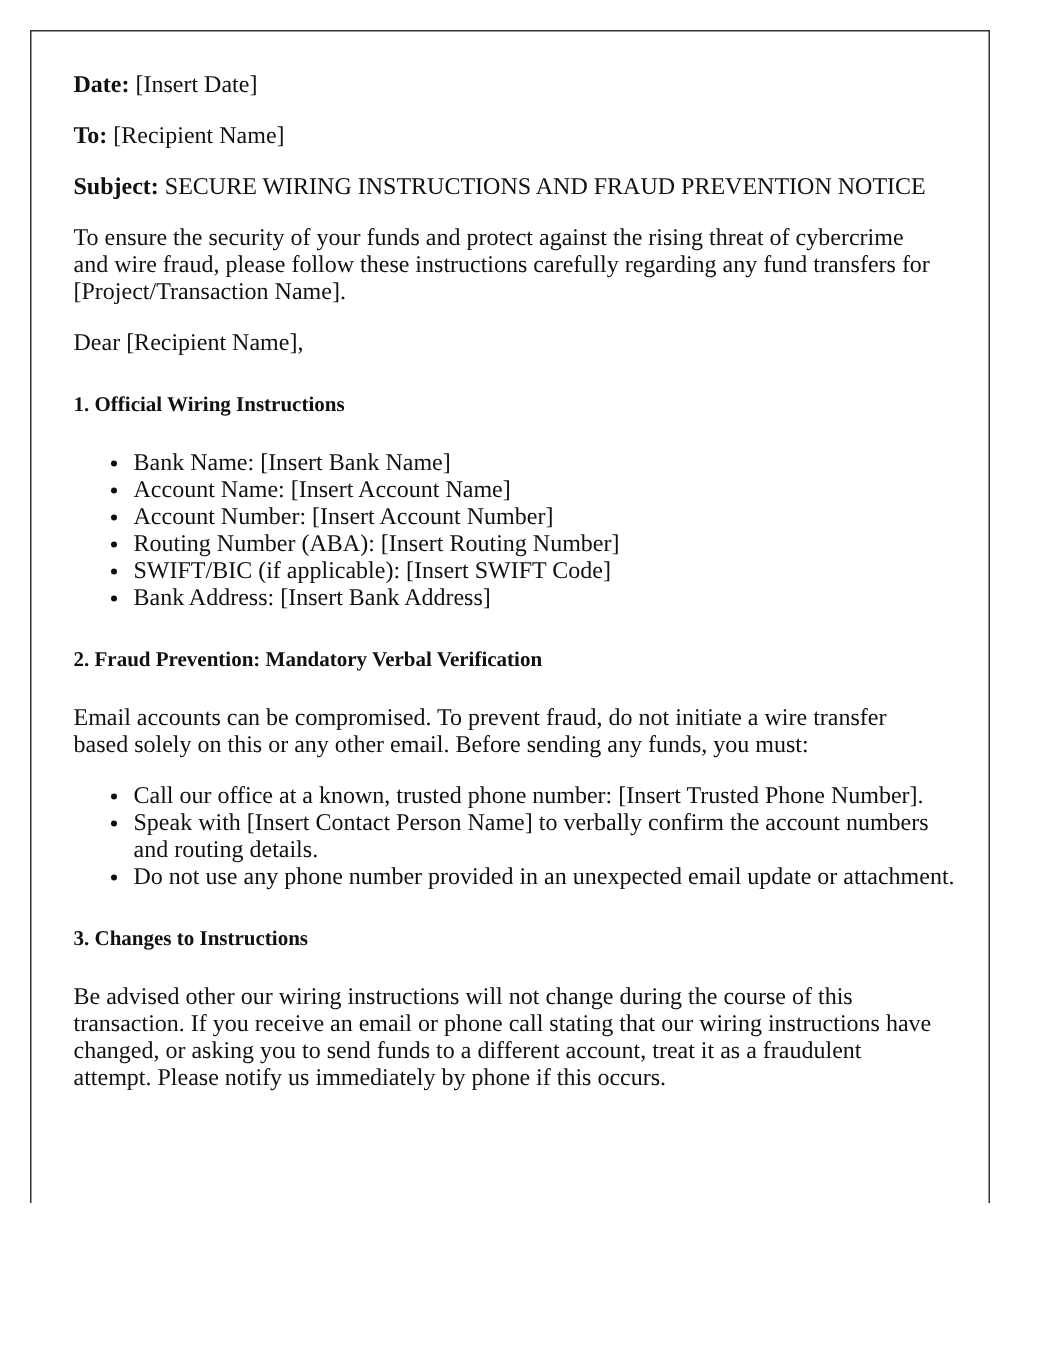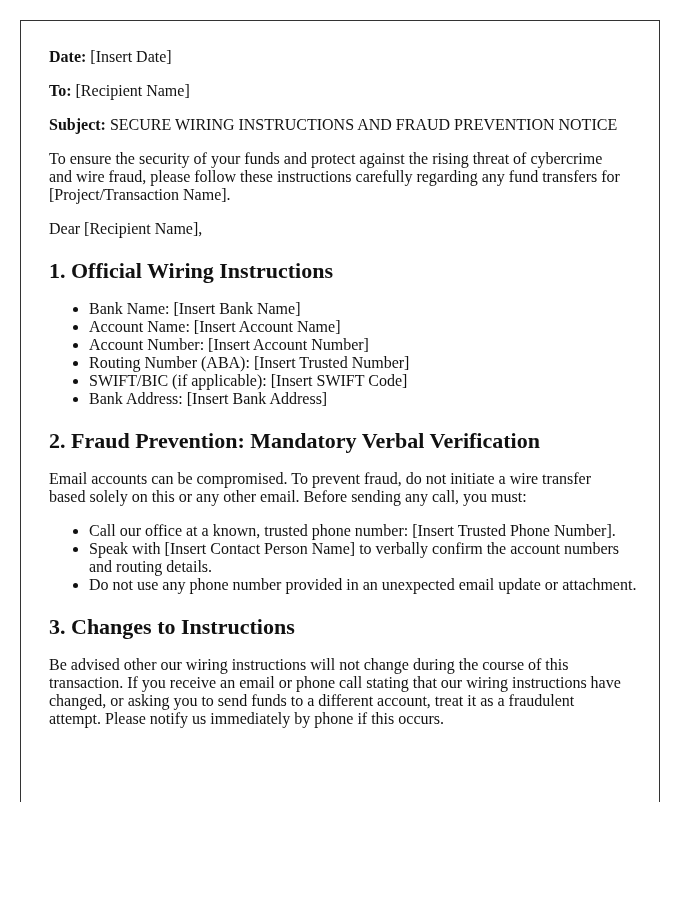--- a/index.html
+++ b/index.html
@@ -5,21 +5,21 @@
   html, body { margin: 0; padding: 0; background: #ffffff; }
   body { width: 700px; height: 900px; position: relative; overflow: hidden;
          font-family: "Liberation Serif", "DejaVu Serif", serif; color: #111; }
   .page {
     position: absolute; left: 20px; top: 20px; width: 640px; height: 782px;
     border: 1px solid #333; border-bottom: none; box-sizing: border-box; overflow: hidden;
   }
   .content { position: absolute; left: 28px; top: 27px; width: 590px; font-size: 16px; line-height: 18px; }
   p { margin: 0 16px 16px 0; }
   .lbl { font-weight: bold; }
-  h2 { font-size: 22px; font-weight: bold; margin: 22px 0 18px 0; line-height: 22px; }
+  h2 { font-size: 14px; font-weight: bold; margin: 22px 0 18px 0; line-height: 22px; }
   ul { margin: 0 0 18px 0; padding-left: 40px; }
   li { margin: 0; line-height: 18px; }
   b { font-weight: normal; }
 </style>
 </head>
 <body>
 
 <div class="page">
   <div class="content">
 
@@ -27,27 +27,27 @@
     <p><span class="lbl">To:</span> <span>[Recipient Name]</span></p>
     <p><span class="lbl">Subject:</span> <span>SECURE WIRING INSTRUCTIONS AND FRAUD PREVENTION NOTICE</span></p>
     <p>To ensure the security of your funds and protect against the rising threat of cybercrime and wire fraud, please follow these instructions carefully regarding any fund transfers for [Project/Transaction Name].</p>
     <p>Dear [Recipient Name],</p>
 
     <h2>1. Official Wiring Instructions</h2>
     <ul>
       <li><b>Bank Name:</b> <span>[Insert Bank Name]</span></li>
       <li><b>Account Name:</b> <span>[Insert Account Name]</span></li>
       <li><b>Account Number:</b> <span>[Insert Account Number]</span></li>
-      <li><b>Routing Number (ABA):</b> <span>[Insert Trusted Number]</span></li>
+      <li><b>Routing Number (ABA):</b> <span>[Insert Routing Number]</span></li>
       <li><b>SWIFT/BIC (if applicable):</b> <span>[Insert SWIFT Code]</span></li>
       <li><b>Bank Address:</b> <span>[Insert Bank Address]</span></li>
     </ul>
 
     <h2>2. Fraud Prevention: Mandatory Verbal Verification</h2>
-    <p><span>Email accounts can be compromised. To prevent fraud, </span><b>do not</b><span> initiate a wire transfer based solely on this or any other email. Before sending any call, you must:</span></p>
+    <p><span>Email accounts can be compromised. To prevent fraud, </span><b>do not</b><span> initiate a wire transfer based solely on this or any other email. Before sending any funds, you must:</span></p>
     <ul>
       <li><span>Call our office at a known, trusted phone number: </span><b>[Insert Trusted Phone Number]</b><span>.</span></li>
       <li><span>Speak with </span><b>[Insert Contact Person Name]</b><span> to verbally confirm the account numbers and routing details.</span></li>
       <li><span>Do not use any phone number provided in an unexpected email update or attachment.</span></li>
     </ul>
 
     <h2>3. Changes to Instructions</h2>
     <p><span>Be advised other our wiring instructions </span><b>will not change</b><span> during the course of this transaction. If you receive an email or phone call stating that our wiring instructions have changed, or asking you to send funds to a different account, treat it as a fraudulent attempt. Please notify us immediately by phone if this occurs.</span></p>
 
   </div>

